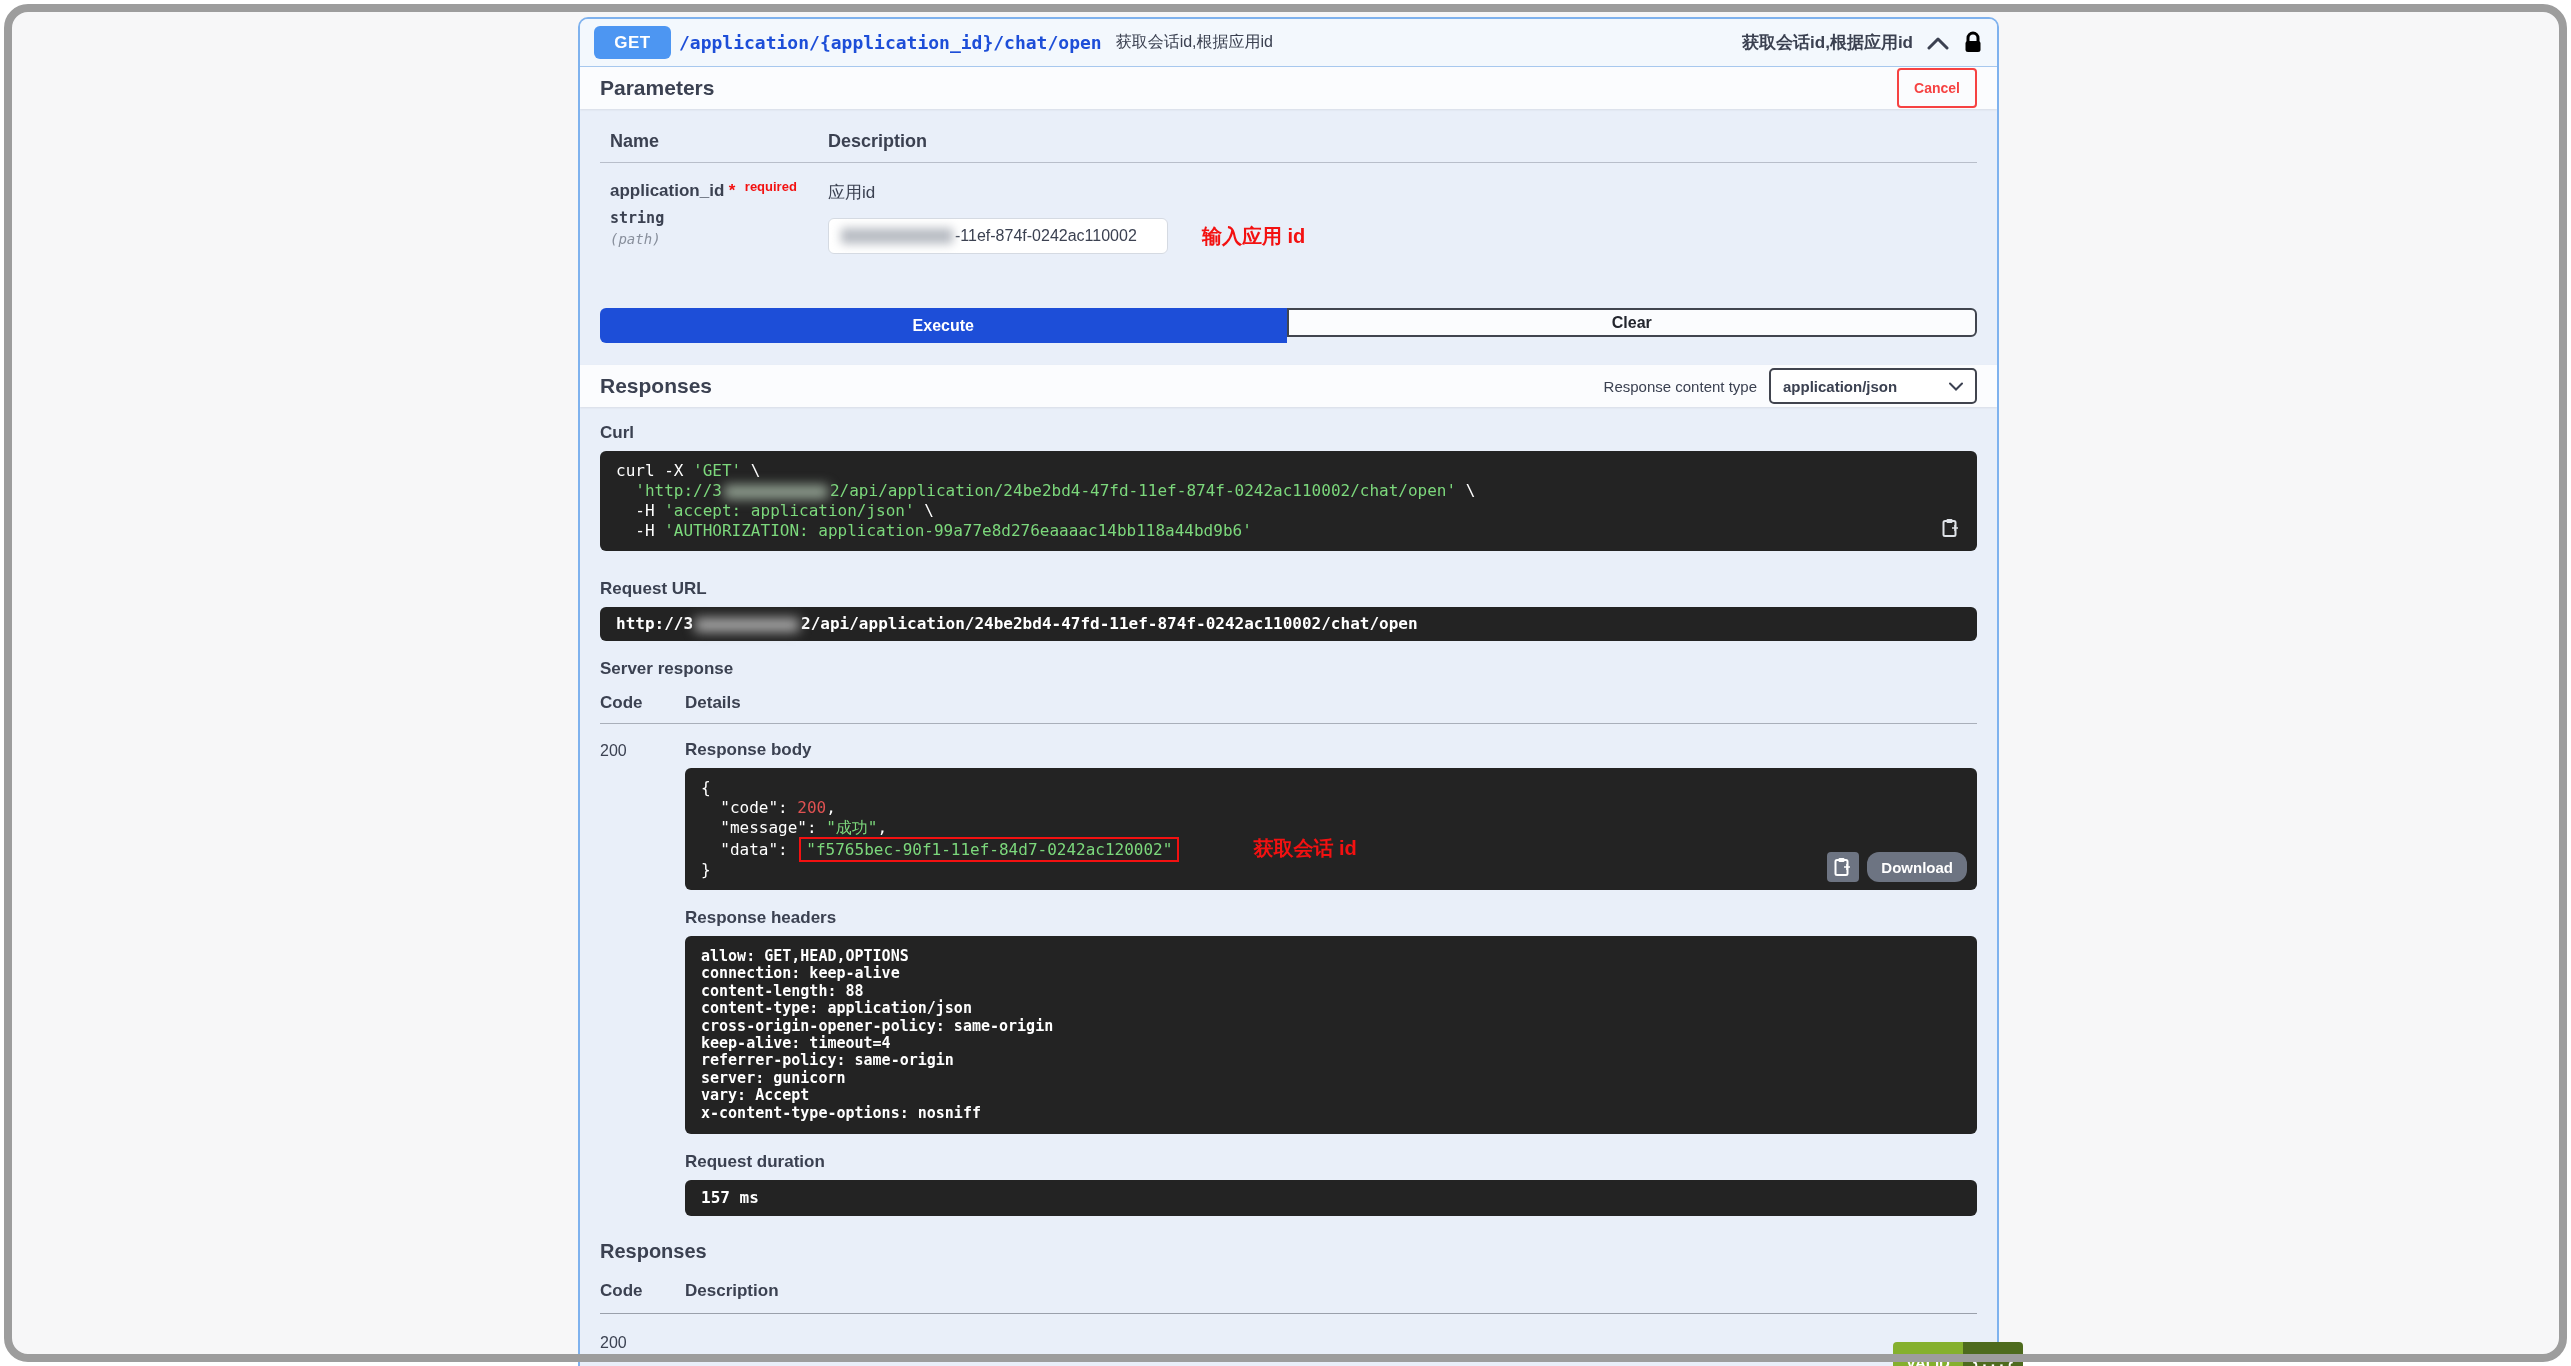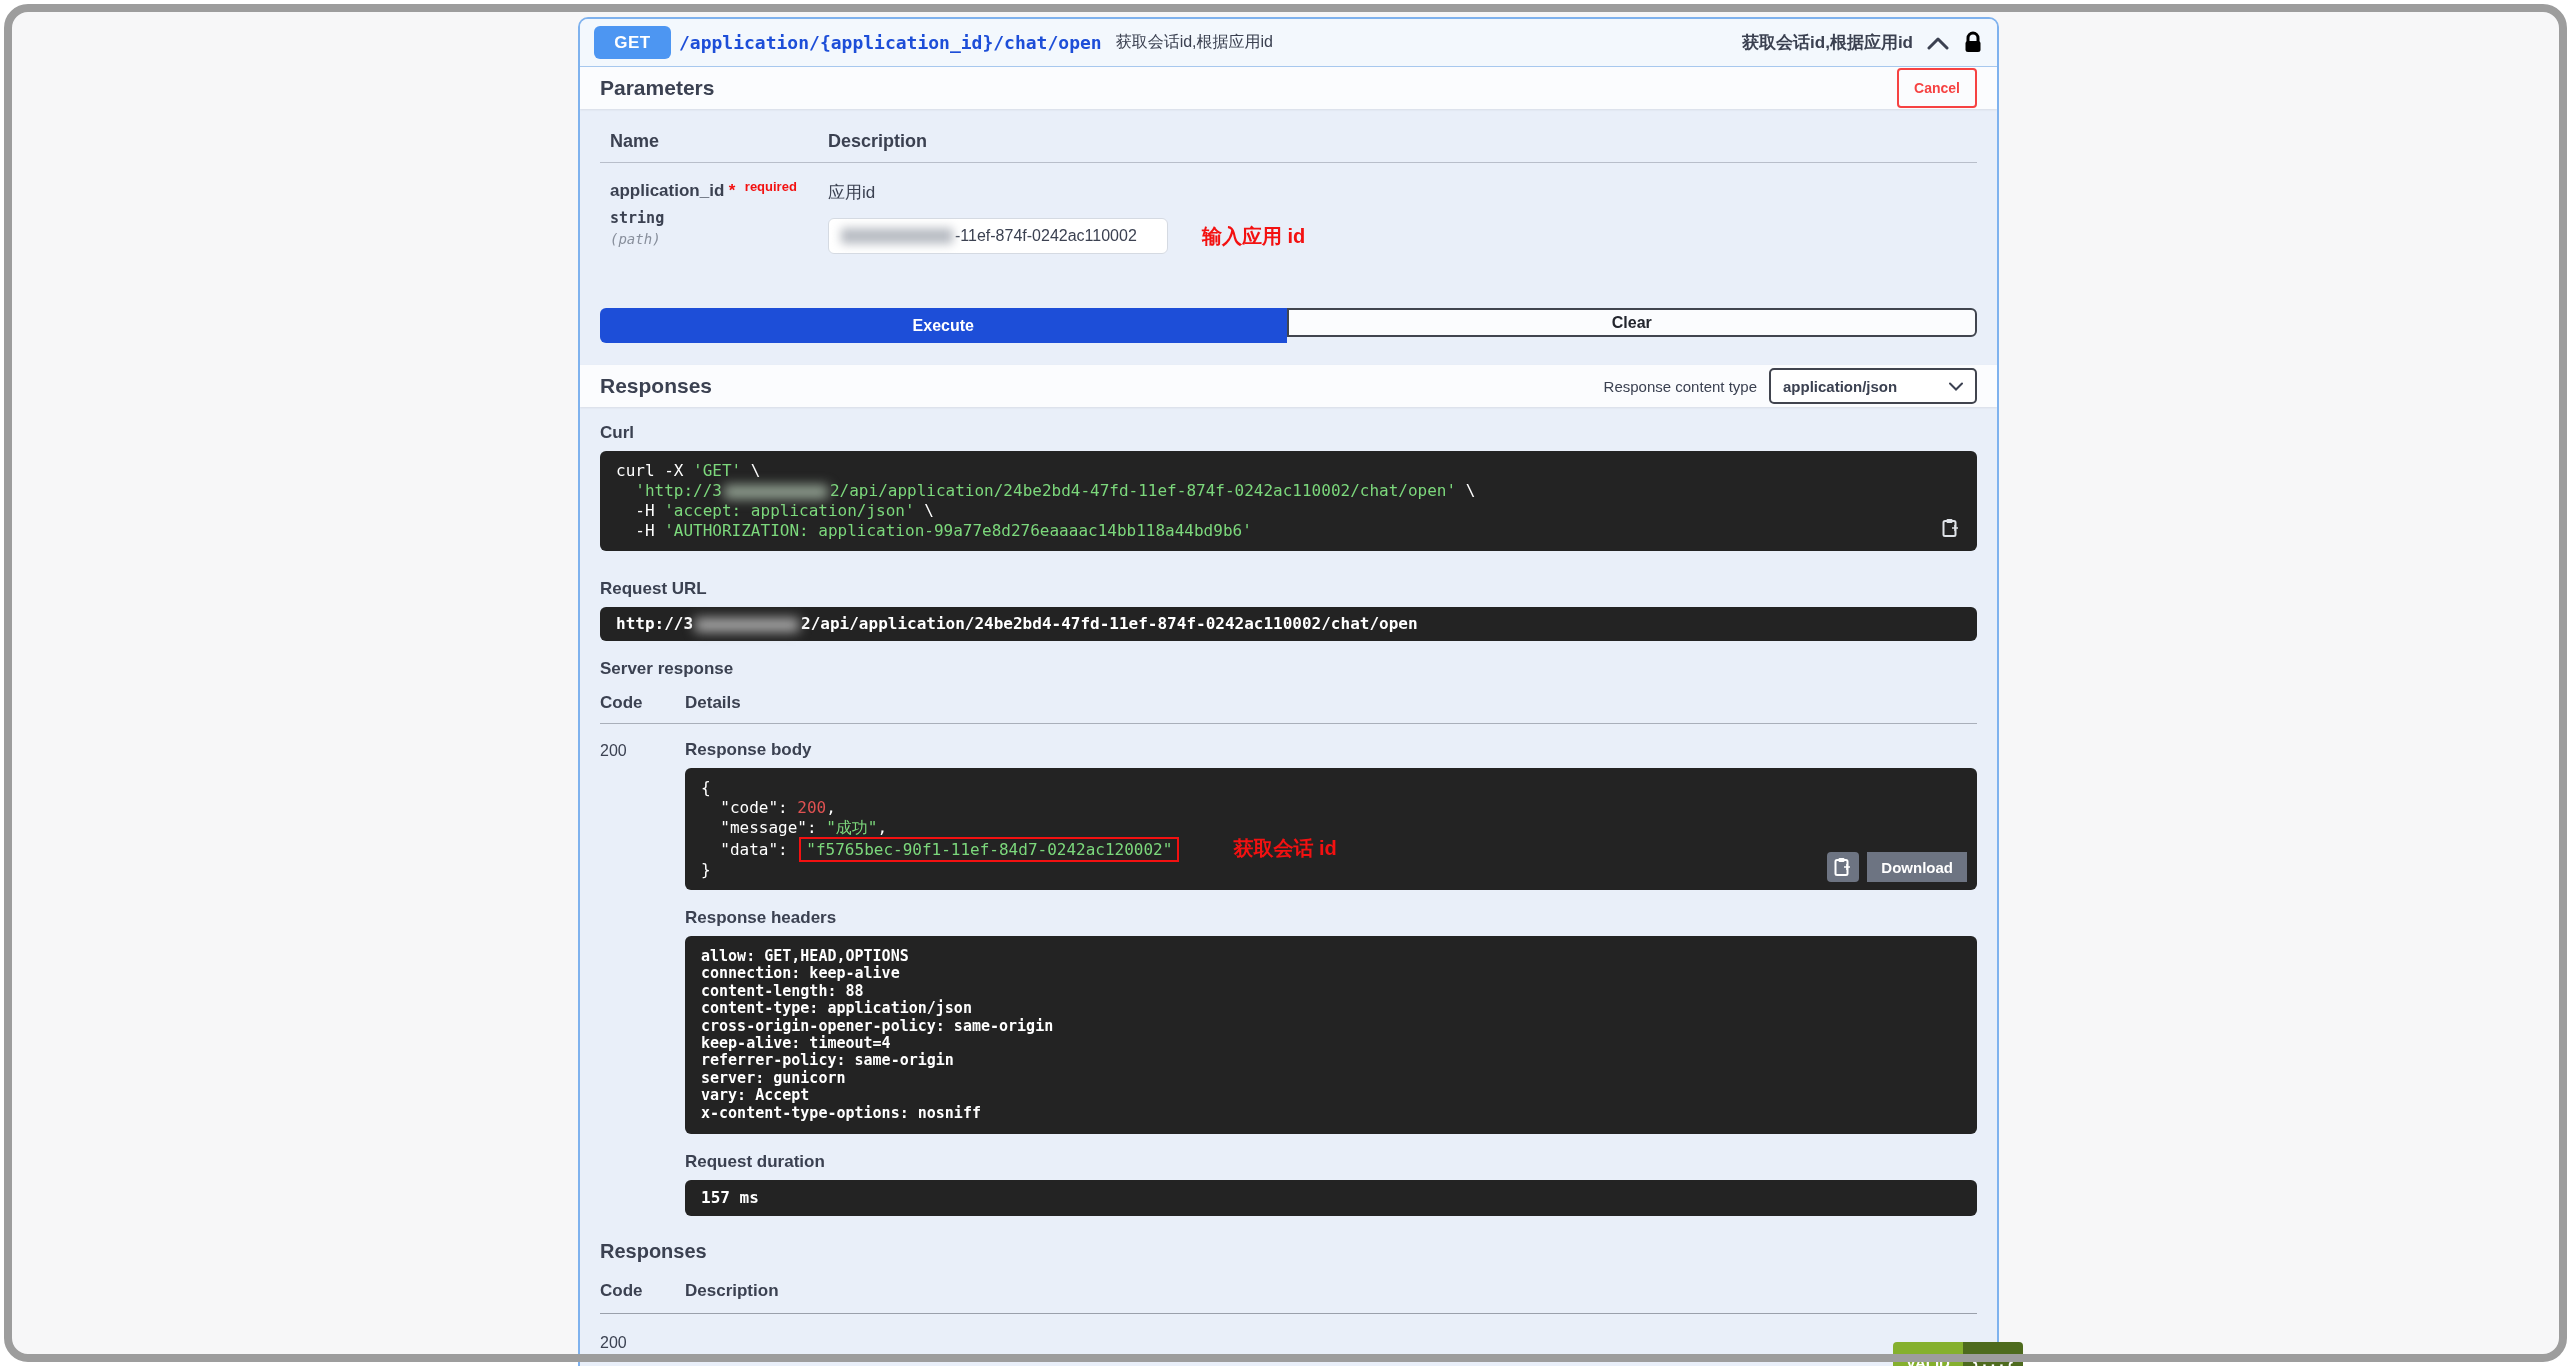--- a/index.html
+++ b/index.html
@@ -102,40 +102,40 @@
     background:#232323; border-radius:6px; padding:10px 16px; position:relative;
     font-family:"DejaVu Sans Mono", monospace; font-size:16px; line-height:20px; color:#fff;
   }
   .code-line { white-space:pre; }
   .seg-w { color:#ffffff; }
   .seg-g { color:#7cd87c; }
   .seg-n { color:#e05252; }
   .seg-b { display:inline-block; width:104px; height:14px; background:#93a293; filter:blur(6px); border-radius:2px; vertical-align:middle; margin:0 2px; }
   .seg-bw { display:inline-block; width:104px; height:14px; background:#a8a8a8; filter:blur(6px); border-radius:2px; vertical-align:middle; margin:0 2px; }
   .seg-box { color:#7cd87c; border:2px solid #f31111; padding:1px 5px; margin-left:2px; }
-  .seg-ann { color:#f31111; font-family:"Liberation Sans", sans-serif; font-weight:bold; font-size:20px; margin-left:54px; }
+  .seg-ann { color:#f31111; font-family:"Liberation Sans", sans-serif; font-weight:bold; font-size:20px; margin-left:74px; }
   .curl-block { margin-bottom:28px; }
   .copy-corner {
     position:absolute; right:10px; bottom:8px; width:32px; height:30px; border:none; border-radius:4px;
     background:#6d7482; display:flex; align-items:center; justify-content:center; cursor:pointer;
   }
   .curl-copy { background:transparent; }
   .url-block { font-weight:bold; padding:7px 16px; margin-bottom:18px; }
 
   .srv-label { margin-top:2px; margin-bottom:14px; }
   .resp-table-cols { display:flex; padding-bottom:10px; border-bottom:1px solid #a9afba; }
   .code-col-h { width:85px; font-weight:bold; font-size:17px; }
   .details-col-h { font-weight:bold; font-size:17px; }
   .live-row { display:flex; margin-top:16px; }
   .live-code { width:85px; font-size:16px; padding-top:2px; }
   .live-details { flex:1; }
   .body-block { margin-bottom:18px; }
   .block-actions { position:absolute; right:10px; bottom:8px; display:flex; gap:8px; }
   .dl-btn {
-    height:30px; padding:0 14px; border:none; border-radius:0; background:#6d7482;
+    height:30px; padding:0 14px; border:none; border-radius:12px; background:#6d7482;
     color:#fff; font-weight:bold; font-size:15px; cursor:pointer;
     font-family:"Liberation Sans", sans-serif;
   }
   .headers-block { font-size:15px; line-height:17.4px; font-weight:bold; margin-bottom:18px; padding:12px 16px; }
   .duration-block { font-weight:bold; padding:8px 16px; }
 
   .doc-responses { margin-top:24px; }
   .doc-title { font-weight:bold; font-size:20px; color:#3b4151; margin-bottom:18px; }
   .doc-cols { display:flex; padding-bottom:12px; border-bottom:1px solid #9aa0ab; }
   .doc-resp-row { display:flex; padding-top:20px; }

